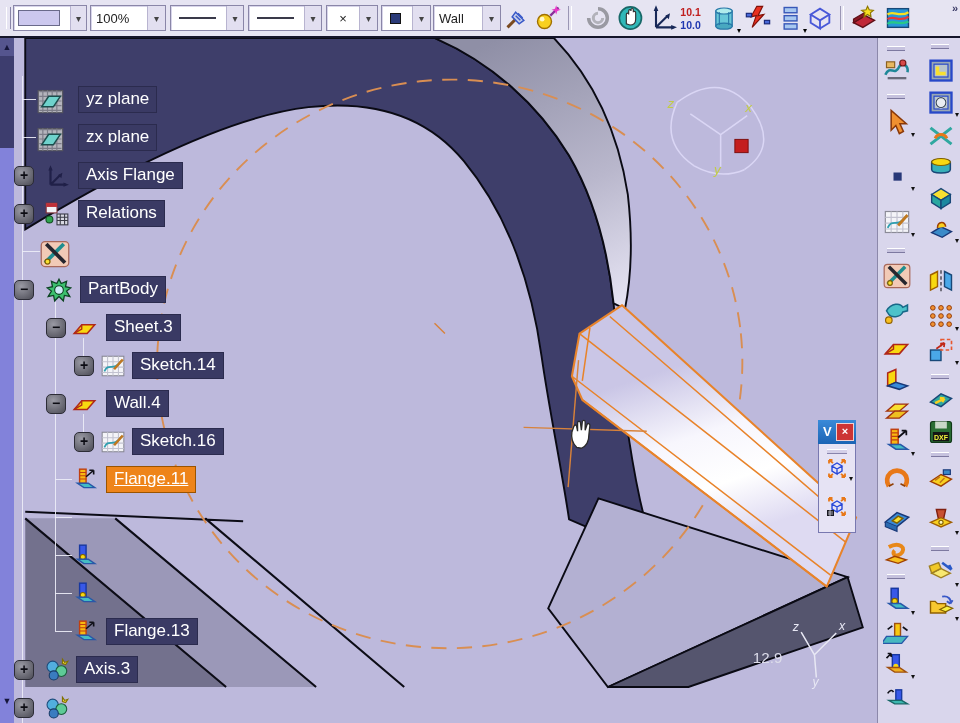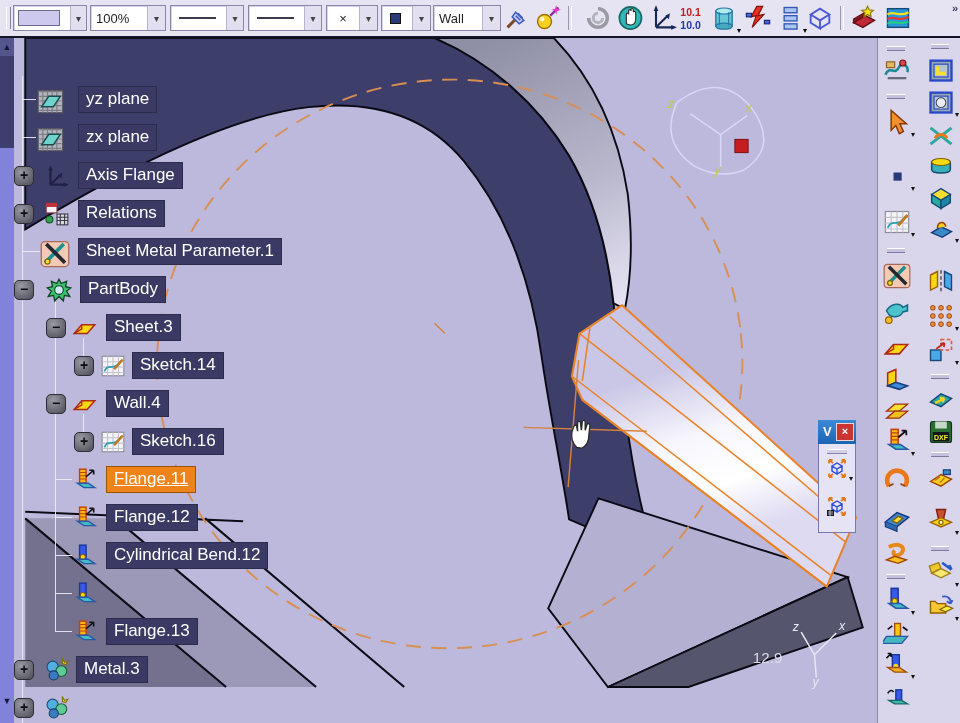--- a/index.html
+++ b/index.html
@@ -550,21 +550,20 @@
         <span class="texp" style="left:14px">+</span>
         <svg class="ti" style="left:44px">
             <use href="#s-relations"></use>
           </svg>
         <span class="tlabel" style="left:78px">Relations</span>
       </div>
       <div class="trow" style="top:200px">
         <svg class="ti" style="left:40px;width:30px;height:30px">
             <use href="#s-smp"></use>
           </svg>
-        <span class="tlabel" style="left:78px">Sheet Metal Parameter.1</span>
       </div>
       <div class="trow" style="top:238px">
         <span class="texp" style="left:14px">−</span>
         <svg class="ti" style="left:46px">
             <use href="#s-partbody"></use>
           </svg>
         <span class="tlabel" style="left:80px">PartBody</span>
       </div>
       <div class="trow" style="top:276px">
         <span class="texp" style="left:46px">−</span>
@@ -593,49 +592,42 @@
             <use href="#s-sketch"></use>
           </svg>
         <span class="tlabel" style="left:132px">Sketch.16</span>
       </div>
       <div class="trow" style="top:428px">
         <svg class="ti" style="left:72px">
             <use href="#s-flange"></use>
           </svg>
         <span class="tlabel sel" style="left:106px">Flange.11</span>
       </div>
-      <div class="trow" style="top:466px">
-        <svg class="ti" style="left:72px">
-            <use href="#s-flange"></use>
-          </svg>
-        <span class="tlabel" style="left:106px">Flange.12</span>
-      </div>
       <div class="trow" style="top:504px">
         <svg class="ti" style="left:72px">
             <use href="#s-cylbend"></use>
           </svg>
-        <span class="tlabel" style="left:106px">Cylindrical Bend.12</span>
       </div>
       <div class="trow" style="top:542px">
         <svg class="ti" style="left:72px">
             <use href="#s-cylbend"></use>
           </svg>
       </div>
       <div class="trow" style="top:580px">
         <svg class="ti" style="left:72px">
             <use href="#s-flange"></use>
           </svg>
         <span class="tlabel" style="left:106px">Flange.13</span>
       </div>
       <div class="trow" style="top:618px">
         <span class="texp" style="left:14px">+</span>
         <svg class="ti" style="left:44px">
             <use href="#s-body"></use>
           </svg>
-        <span class="tlabel" style="left:76px">Metal.3</span>
+        <span class="tlabel" style="left:76px">Axis.3</span>
       </div>
       <div class="trow" style="top:656px">
         <span class="texp" style="left:14px">+</span>
         <svg class="ti" style="left:44px">
             <use href="#s-body"></use>
           </svg>
       </div>
 
     </div>
 

